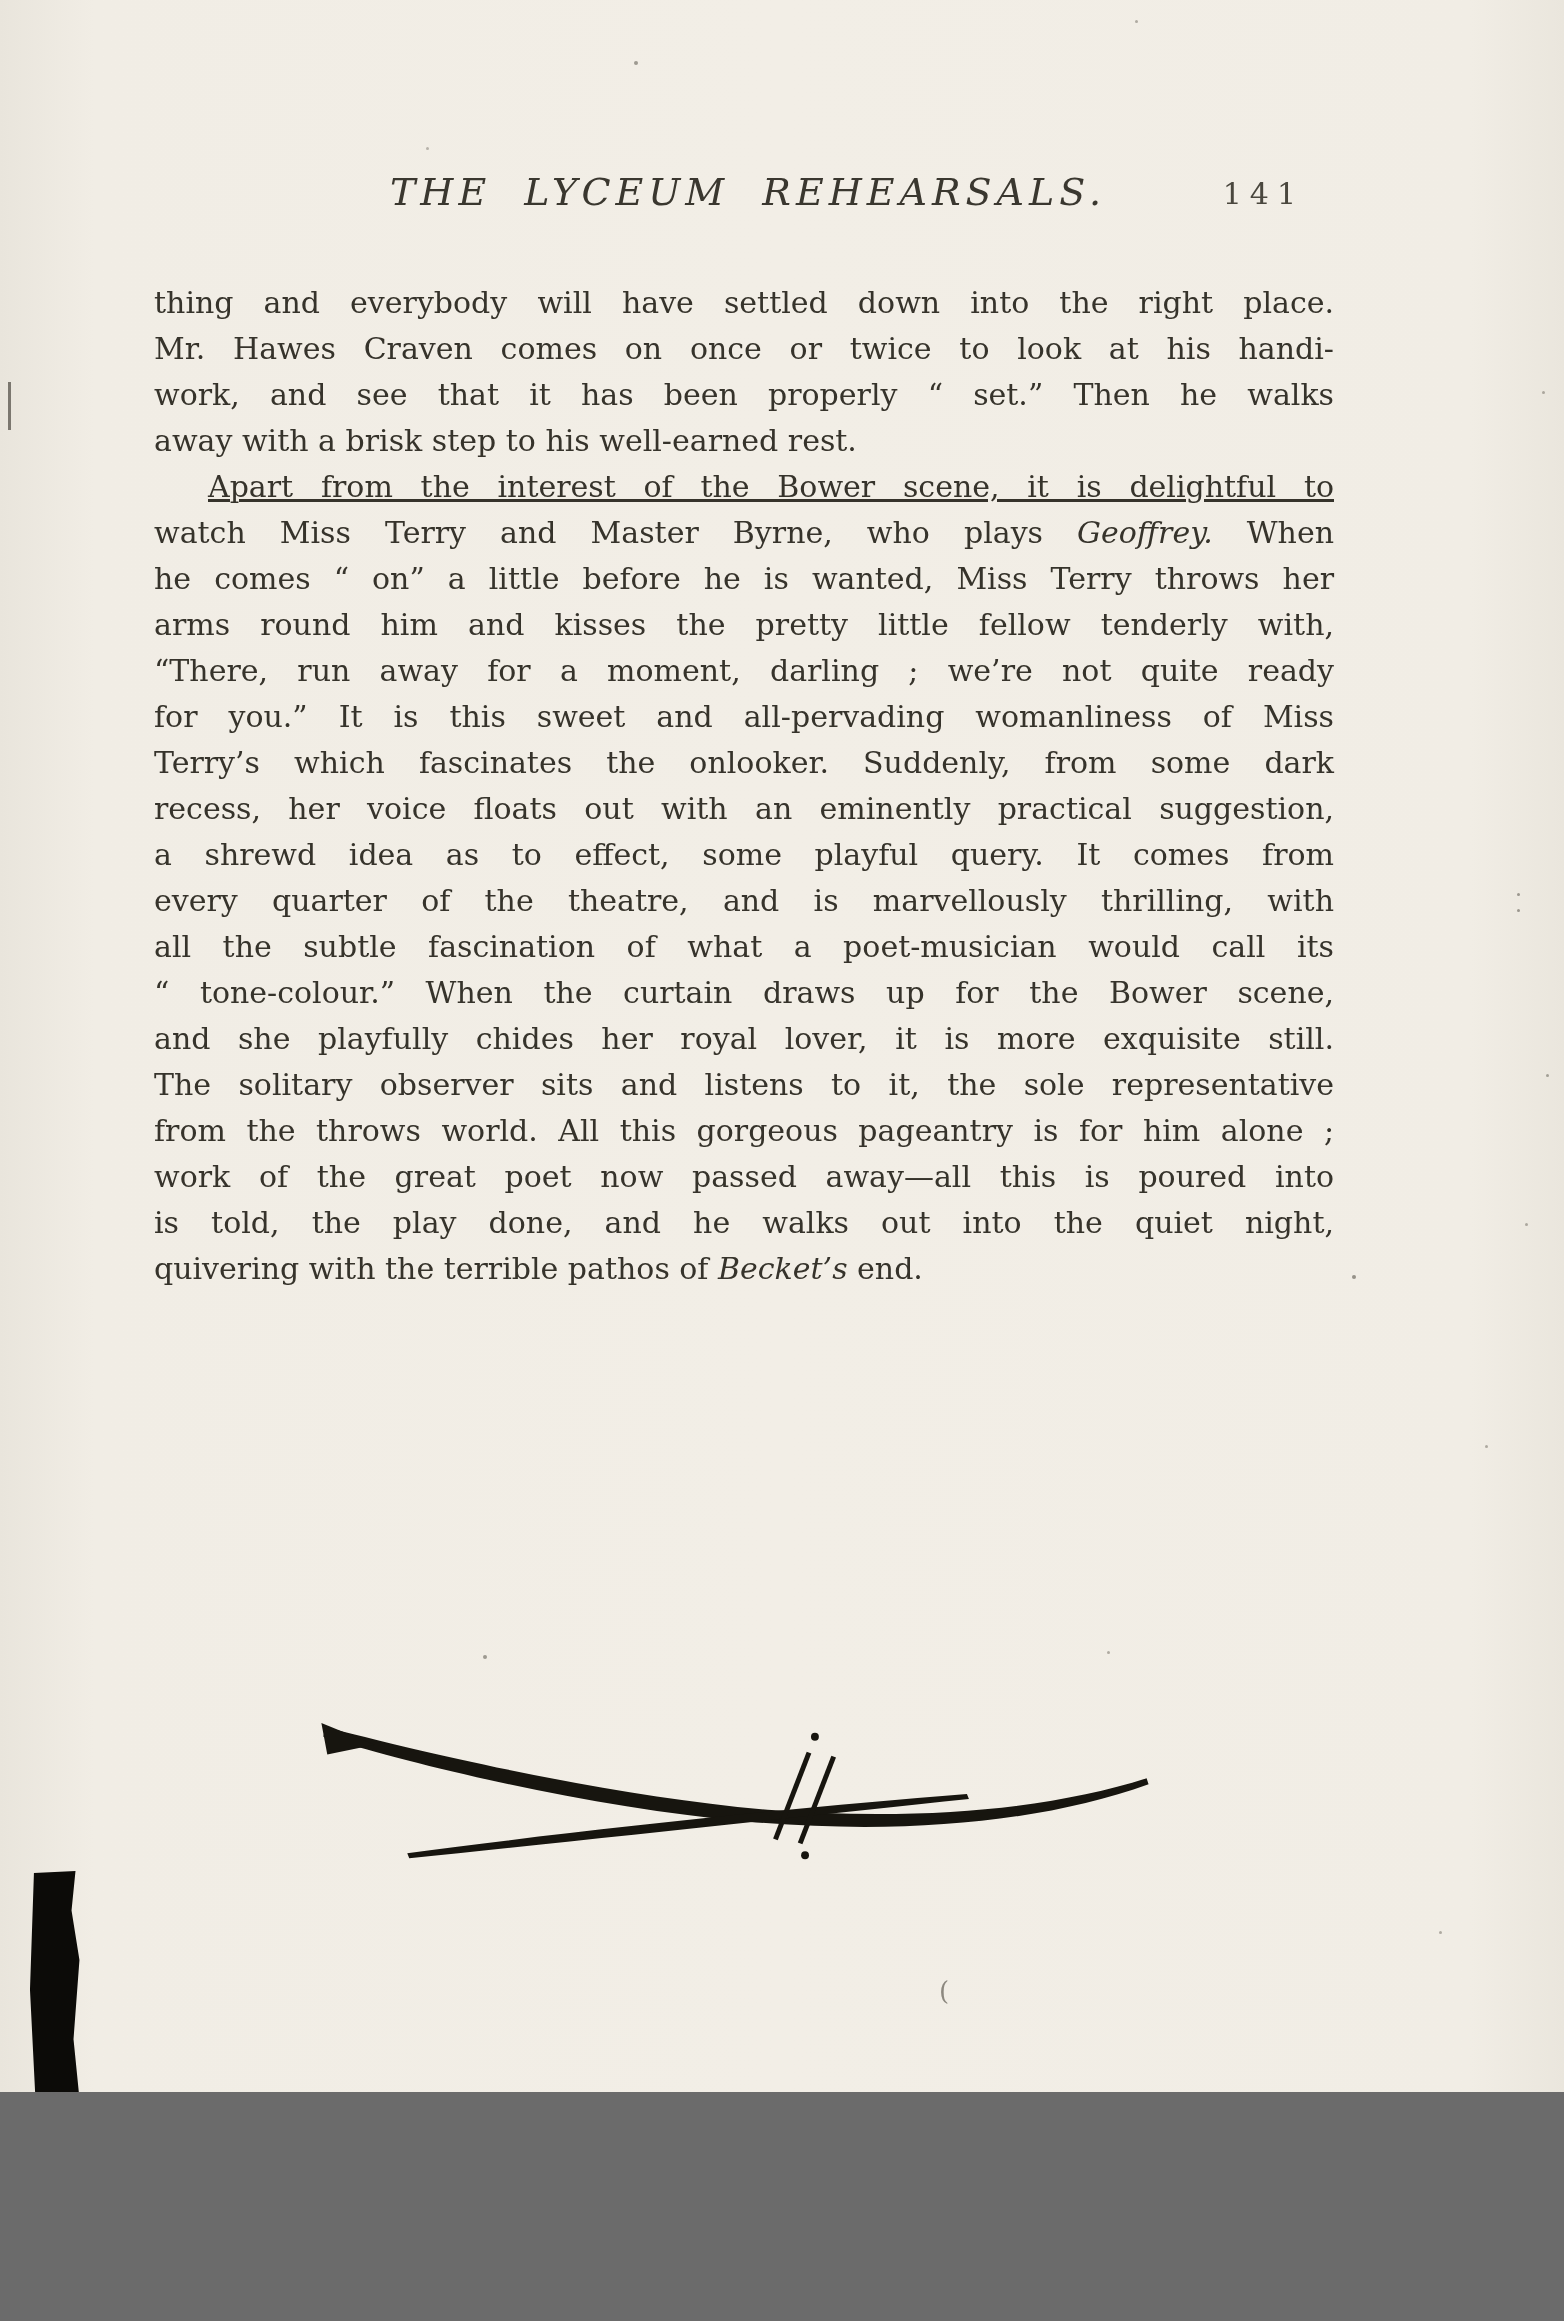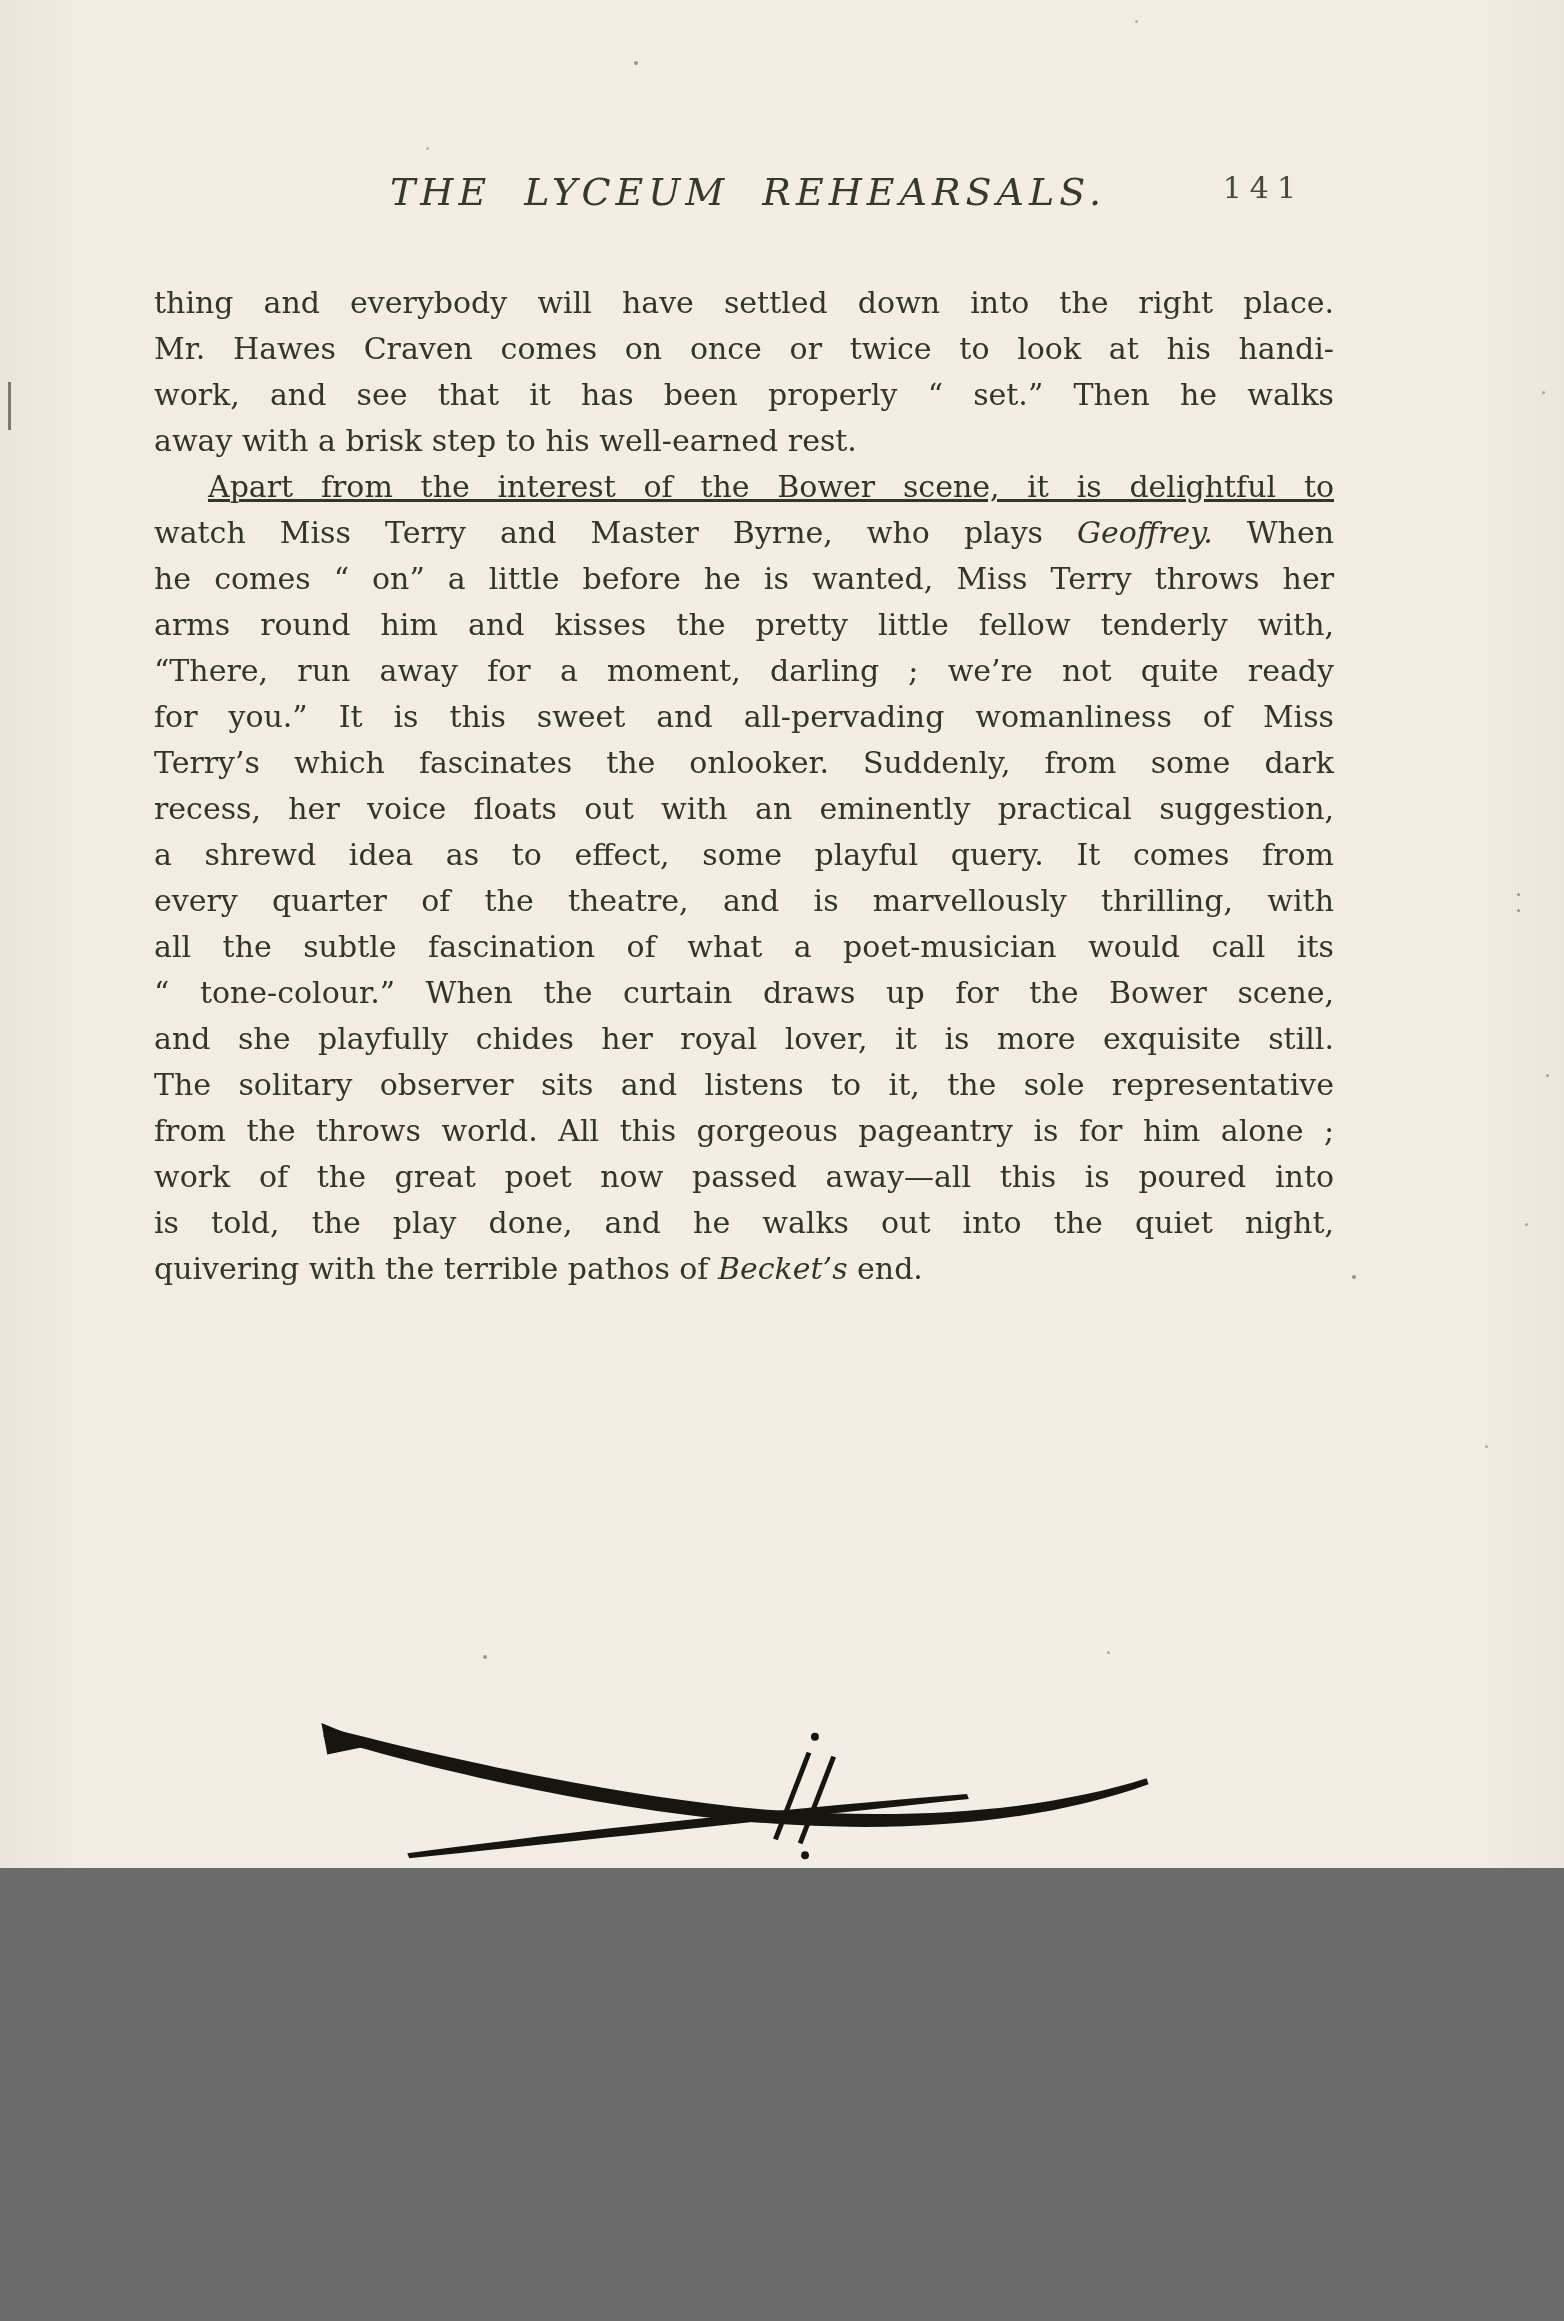--- a/index.html
+++ b/index.html
@@ -1,20 +1,20 @@
 <!DOCTYPE html>
 <html><head>
 <meta charset="utf-8">
 <style>
   * { margin: 0; padding: 0; box-sizing: border-box; }
   html, body { background: #6b6b6b; }
   .page {
     position: relative;
     width: 1564px;
-    height: 1868px;
+    height: 2092px;
     margin: 0 auto;
     background: linear-gradient(90deg, #e9e5dc 0%, #f1ede5 6%, #f2eee6 50%, #f1ede5 94%, #eae6dd 100%);
     overflow: hidden;
     font-family: "DejaVu Serif", serif;
     color: #36332b;
   }
   .header-row {
     position: absolute;
     top: 170px;
     left: 158px;
@@ -25,21 +25,21 @@
     text-align: center;
     font-style: italic;
     font-size: 38px;
     letter-spacing: 5px;
     word-spacing: 16px;
     color: #3a372f;
   }
   .page-number {
     position: absolute;
     right: 34px;
-    top: 0;
+    top: 6px;
     font-size: 30px;
     letter-spacing: 8px;
     color: #4a473e;
   }
   .body-text {
     position: absolute;
     top: 280px;
     left: 154px;
     width: 1180px;
     font-size: 30px;

